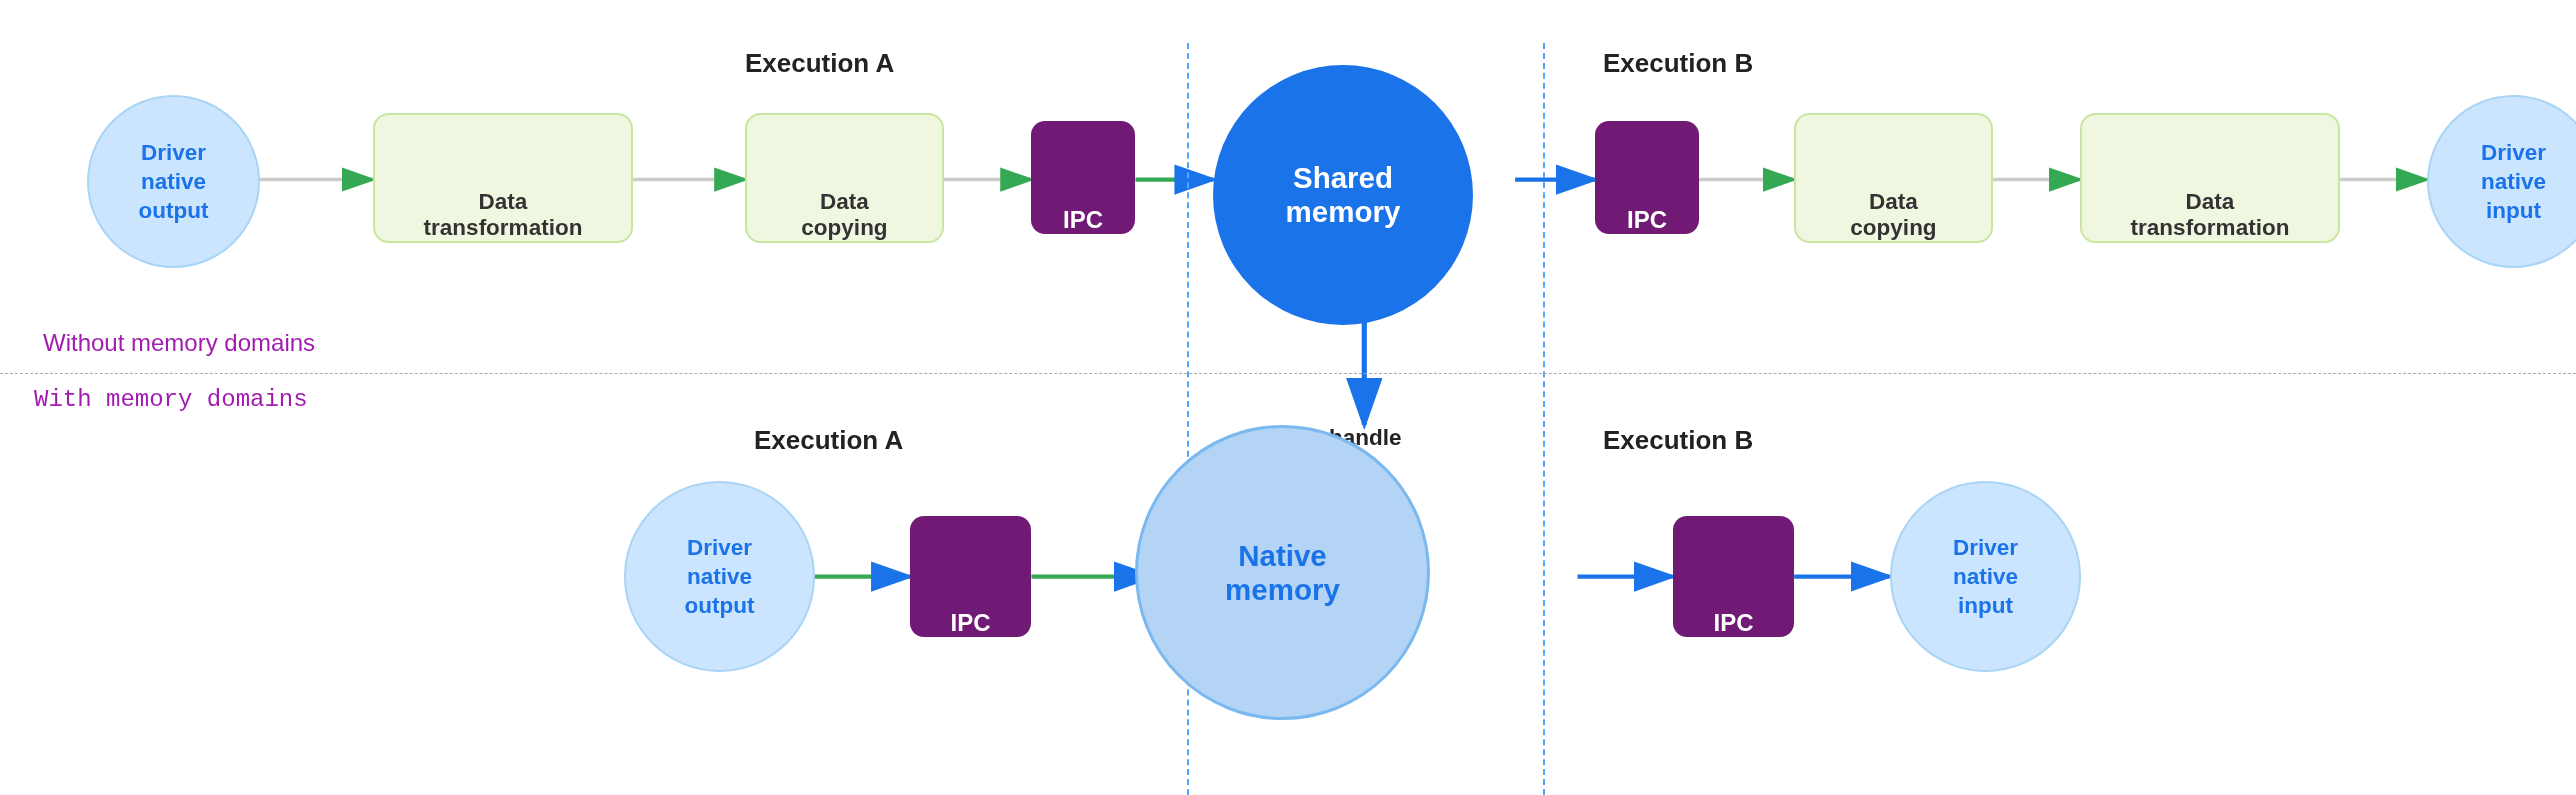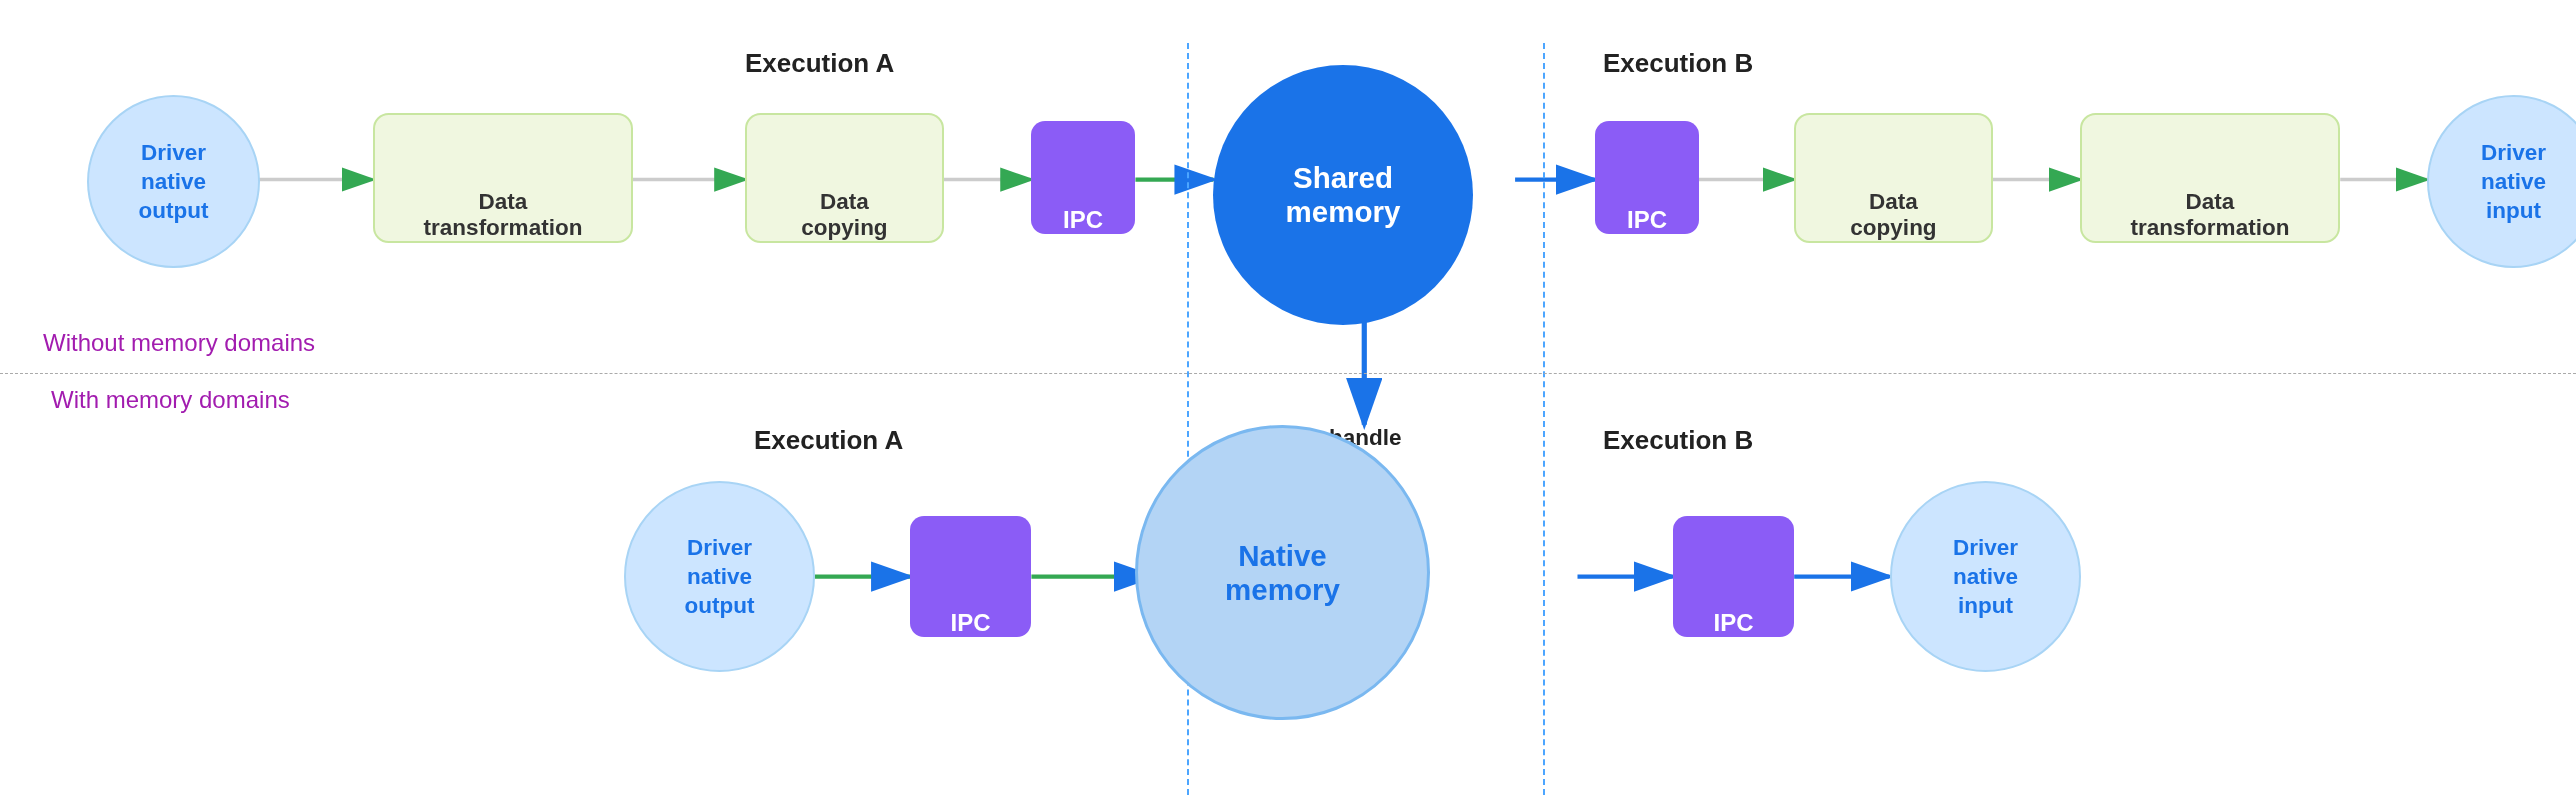--- a/index.html
+++ b/index.html
@@ -78,21 +78,21 @@
       color: #1a73e8;
     }
 
     .light-green-rect {
       background: #f0f7e0;
       border: 2.6px solid #c8e6a0;
       color: #333;
     }
 
     .green-rect {
-      background: #8b5cf6;
+      background: #701a75;
       color: #fff;
     }
 
     .blue-circle-large {
       background: #1a73e8;
       color: #fff;
       border: none;
     }
 
     .native-memory-circle {
@@ -154,21 +154,21 @@
 
     <line x1="2070" y1="665" x2="2180" y2="665" stroke="#1a73e8" stroke-width="5" marker-end="url(#arrowhead-blue)"></line>
   </svg>
 
   <div class="vline" style="left: 1187px; top: 43px; height: 752px;"></div>
   <div class="vline" style="left: 1543px; top: 43px; height: 752px;"></div>
 
   <div class="divider" style="top: 373px;"></div>
 
   <div class="section-label" style="left: 43px; top: 329px;">Without memory domains</div>
-  <div class="section-label" style="left: 51px; top: 386px;">With memory domains</div>
+  <div class="section-label" style="left: 34px; top: 386px; font-family: Liberation Mono, monospace;">With memory domains</div>
 
   <div class="exec-label" style="left: 745px; top: 48px; width: 260px;">Execution A</div>
 
   <div class="exec-label" style="left: 1603px; top: 48px; width: 260px;">Execution B</div>
 
   <div class="node node-circle light-blue-circle" style="left: 87px; top: 95px; width: 173px; height: 173px; font-size: 22.5px; line-height: 1.3;">
     <span style="white-space: pre-line; font-weight: 700;">Driver
 native
 output</span>
   </div>

